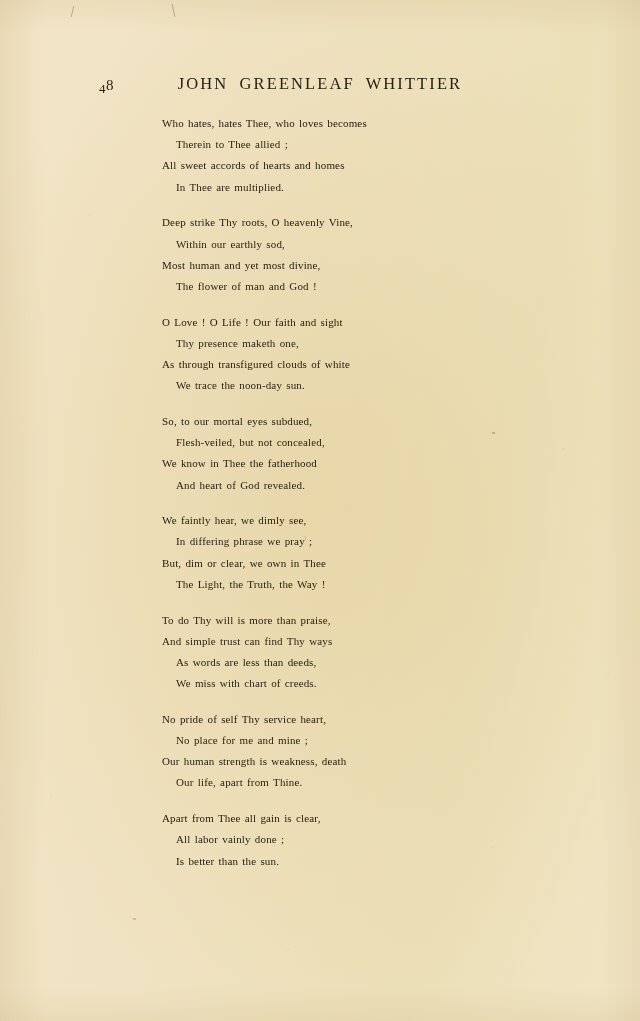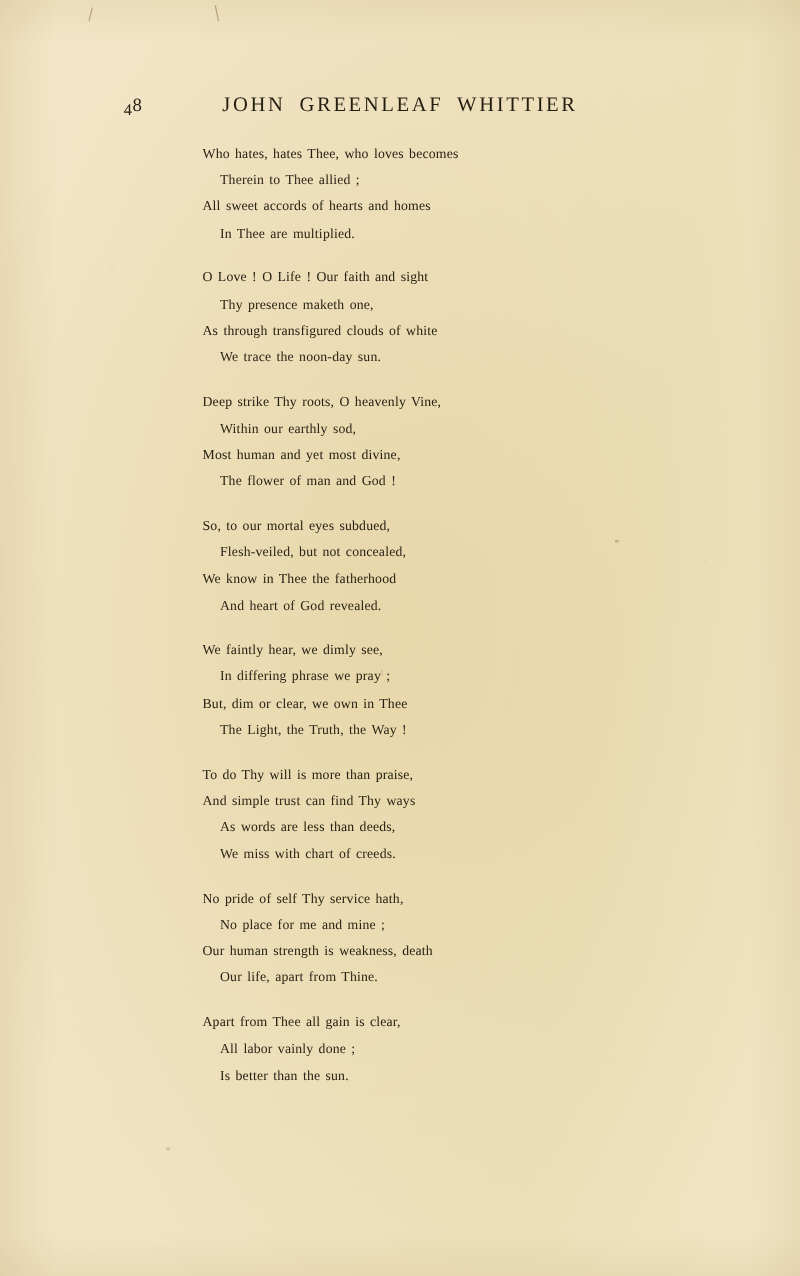--- a/index.html
+++ b/index.html
@@ -144,51 +144,51 @@
   </div>
 
   <div class="poem">
       <div class="stanza">
         <div class="line">Who hates, hates Thee, who loves becomes</div>
         <div class="line indent">Therein to Thee allied ;</div>
         <div class="line">All sweet accords of hearts and homes</div>
         <div class="line indent">In Thee are multiplied.</div>
       </div>
       <div class="stanza">
+        <div class="line">Deep strike Thy roots, O heavenly Vine,</div>
+        <div class="line indent">Within our earthly sod,</div>
+        <div class="line">Most human and yet most divine,</div>
+        <div class="line indent">The flower of man and God !</div>
+      </div>
+      <div class="stanza">
         <div class="line">O Love ! O Life ! Our faith and sight</div>
         <div class="line indent">Thy presence maketh one,</div>
         <div class="line">As through transfigured clouds of white</div>
         <div class="line indent">We trace the noon-day sun.</div>
-      </div>
-      <div class="stanza">
-        <div class="line">Deep strike Thy roots, O heavenly Vine,</div>
-        <div class="line indent">Within our earthly sod,</div>
-        <div class="line">Most human and yet most divine,</div>
-        <div class="line indent">The flower of man and God !</div>
       </div>
       <div class="stanza">
         <div class="line">So, to our mortal eyes subdued,</div>
         <div class="line indent">Flesh-veiled, but not concealed,</div>
         <div class="line">We know in Thee the fatherhood</div>
         <div class="line indent">And heart of God revealed.</div>
       </div>
       <div class="stanza">
         <div class="line">We faintly hear, we dimly see,</div>
         <div class="line indent">In differing phrase we pray ;</div>
         <div class="line">But, dim or clear, we own in Thee</div>
         <div class="line indent">The Light, the Truth, the Way !</div>
       </div>
       <div class="stanza">
         <div class="line">To do Thy will is more than praise,</div>
         <div class="line">And simple trust can find Thy ways</div>
         <div class="line indent">As words are less than deeds,</div>
         <div class="line indent">We miss with chart of creeds.</div>
       </div>
       <div class="stanza">
-        <div class="line">No pride of self Thy service hath,</div>
+        <div class="line">No pride of self Thy service heart,</div>
         <div class="line indent">No place for me and mine ;</div>
         <div class="line">Our human strength is weakness, death</div>
         <div class="line indent">Our life, apart from Thine.</div>
       </div>
       <div class="stanza">
         <div class="line">Apart from Thee all gain is clear,</div>
         <div class="line indent">All labor vainly done ;</div>
         <div class="line indent">Is better than the sun.</div>
       </div>
     </div>

